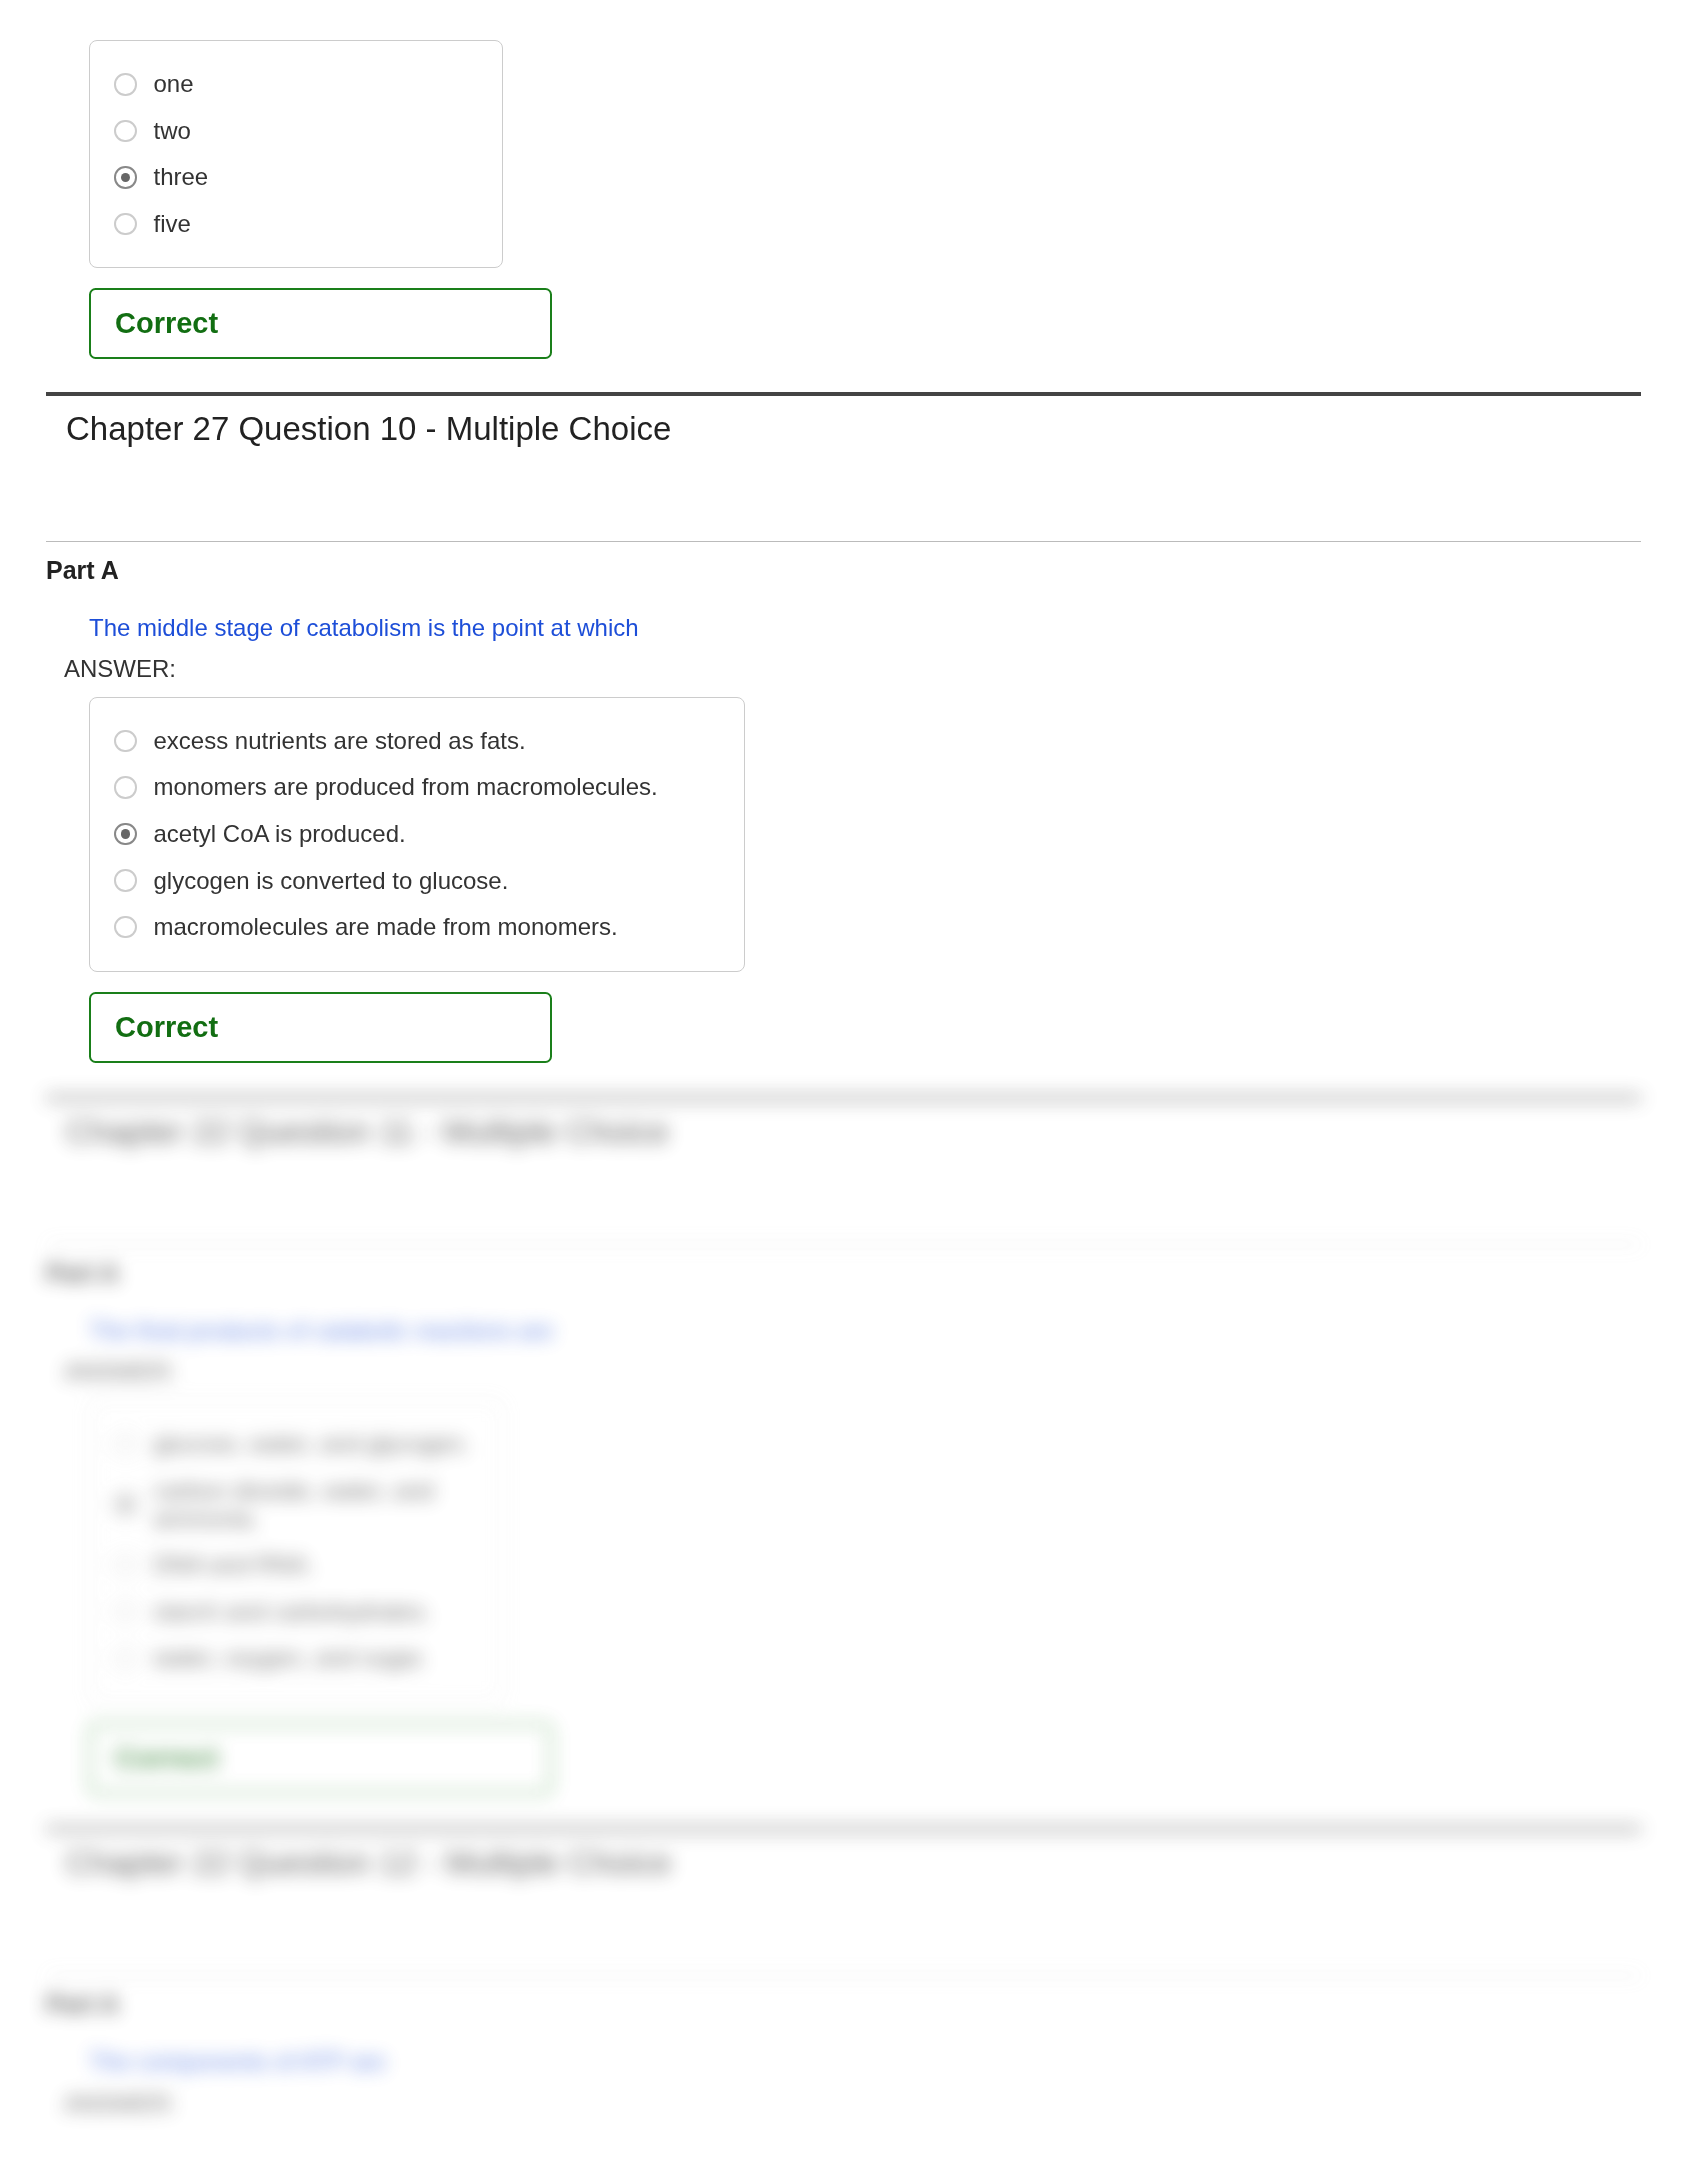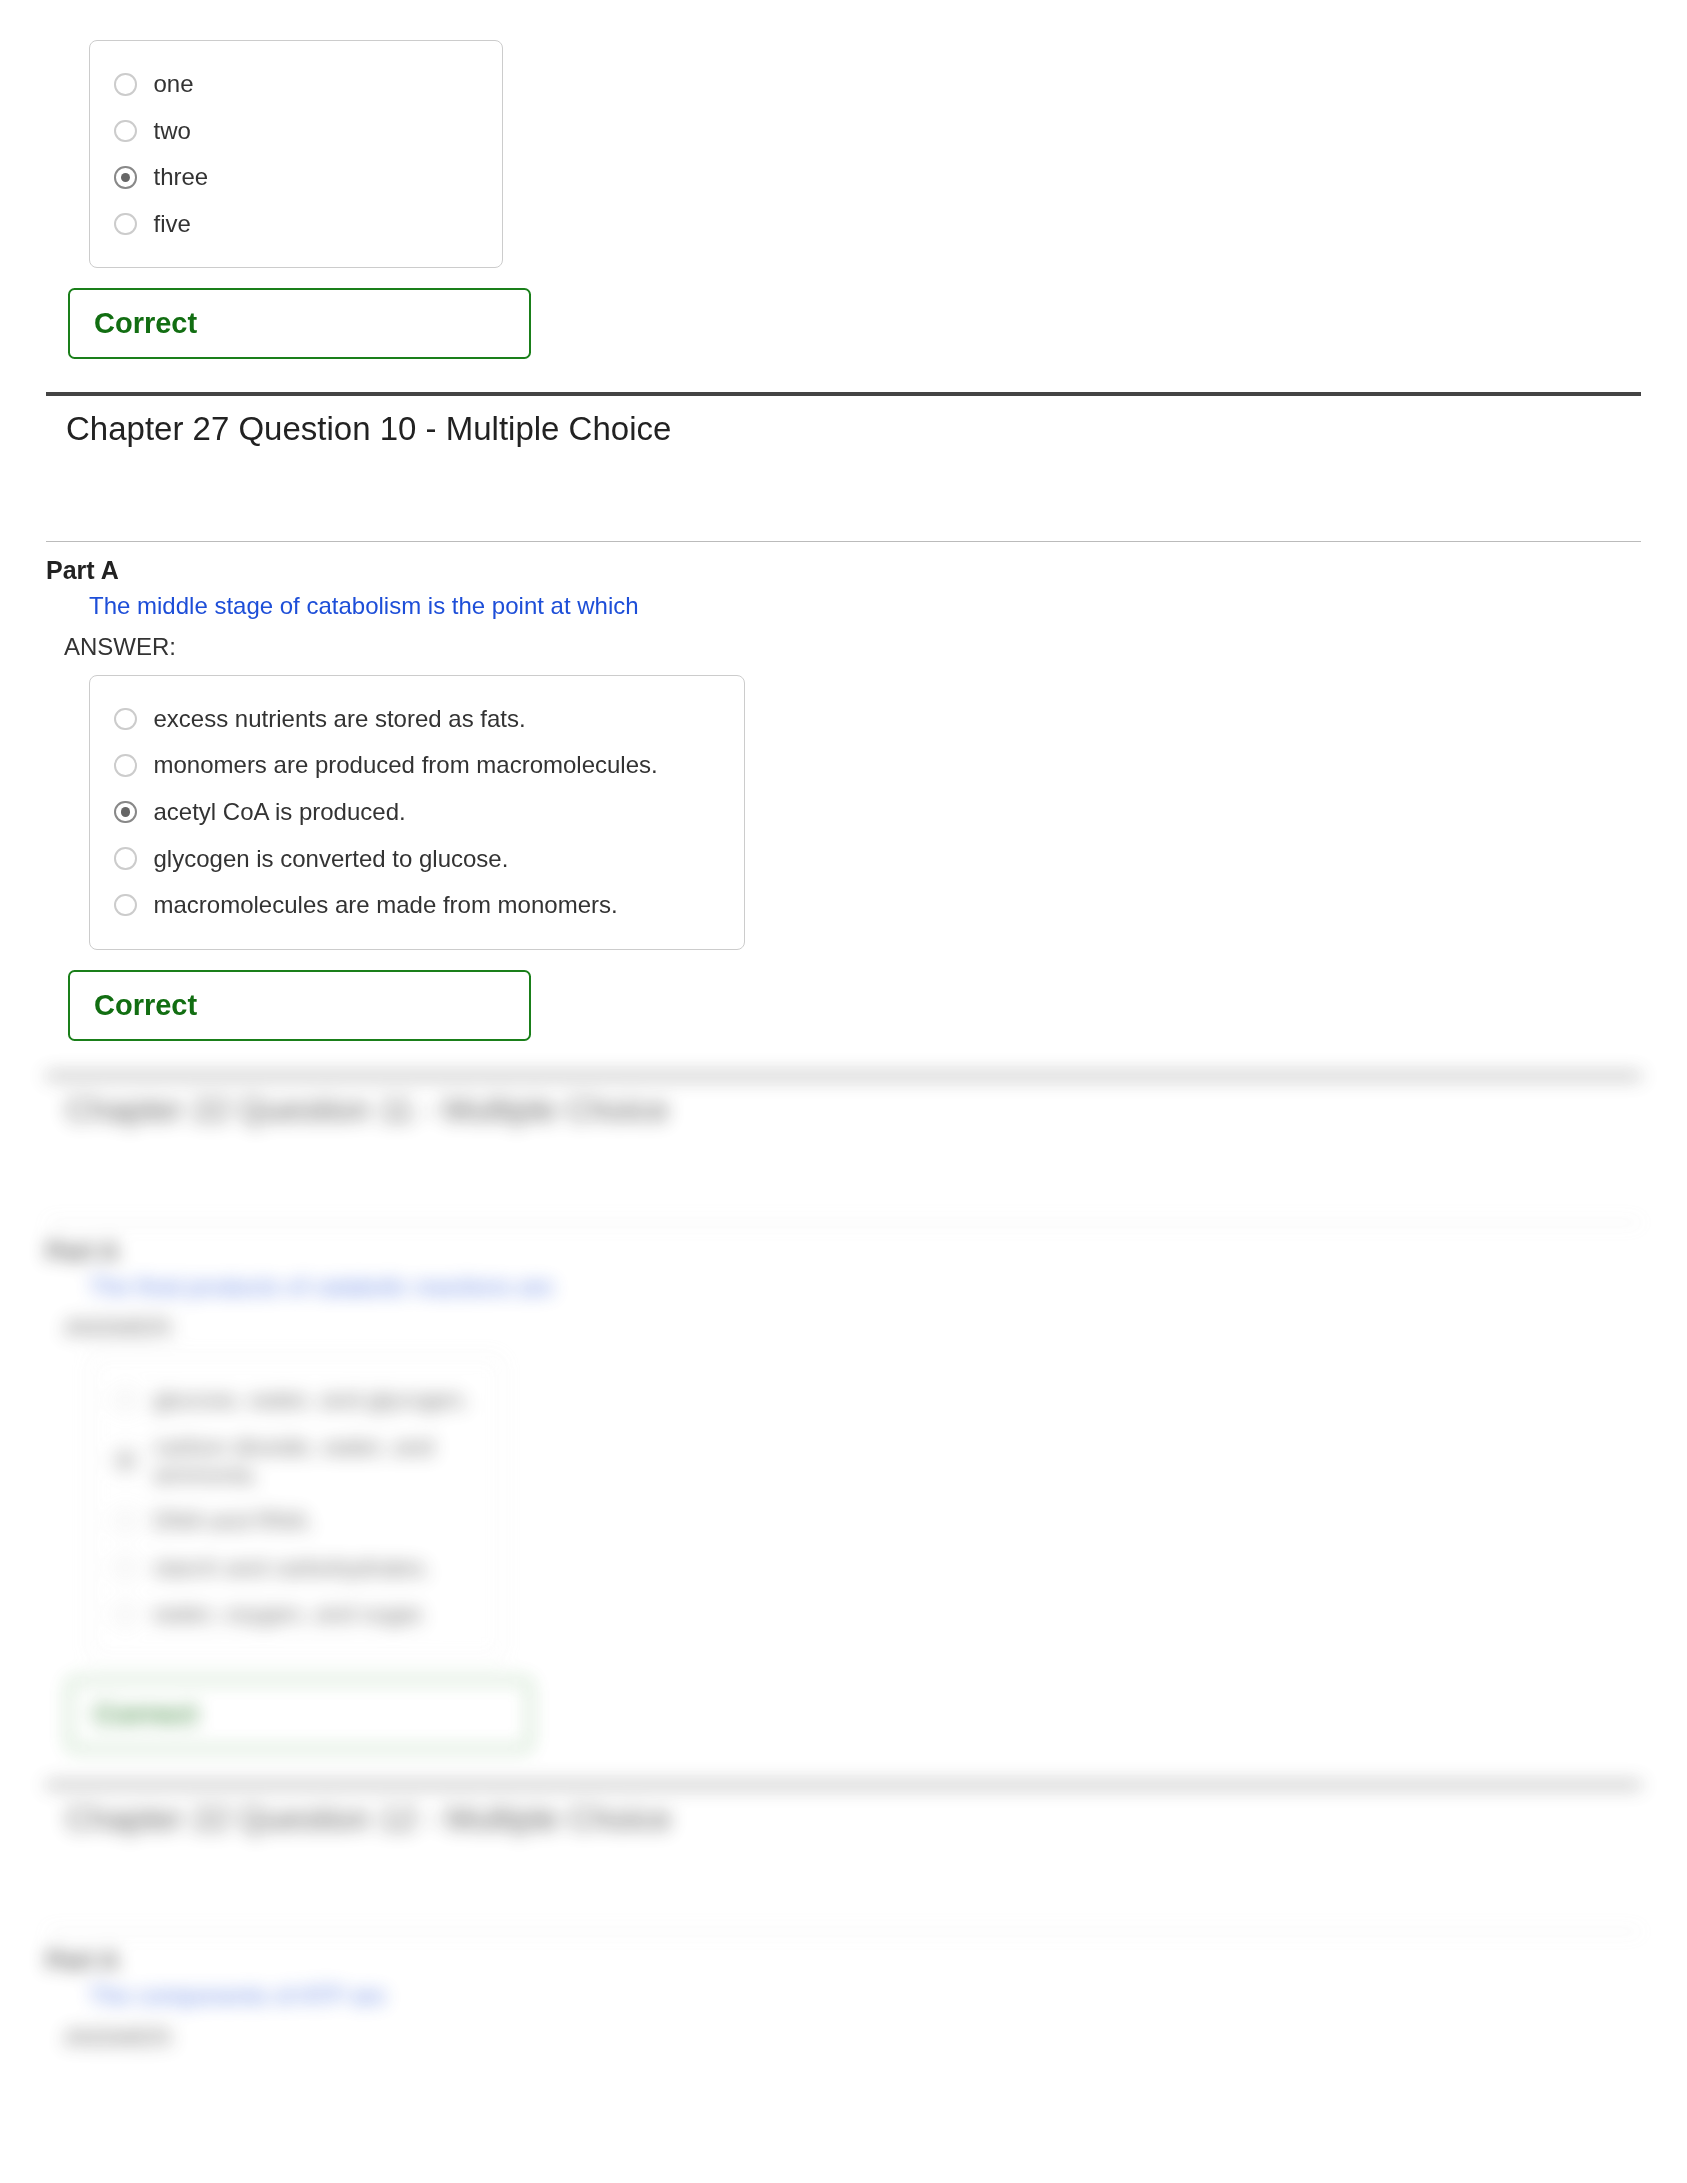--- a/index.html
+++ b/index.html
@@ -56,21 +56,21 @@
   }
   .option-label {
     font-size: 24px;
     color: #333333;
   }
   .correct-box {
     border: 2px solid #1a7f1a;
     border-radius: 6.6px;
     padding: 17px 24px;
     width: 463px;
-    margin-left: 22px;
+    margin-left: 43px;
   }
   .correct-text {
     color: #126e12;
     font-size: 29px;
     font-weight: bold;
   }
   .divider-thick {
     border: none;
     border-top: 4px solid #444444;
     margin: 33px 0 13.2px 0;
@@ -83,21 +83,21 @@
   .section-title {
     font-size: 33px;
     font-weight: normal;
     color: #222222;
     margin: 12px 0 93px 20px;
   }
   .part-label {
     font-size: 25px;
     font-weight: bold;
     color: #222222;
-    margin-bottom: 7px;
+    margin-bottom: 29px;
   }
   .question-text {
     font-size: 24px;
     color: #1d4ed8;
     margin-left: 43px;
     margin-bottom: 13.2px;
   }
   .answer-label {
     font-size: 24px;
     color: #333333;

